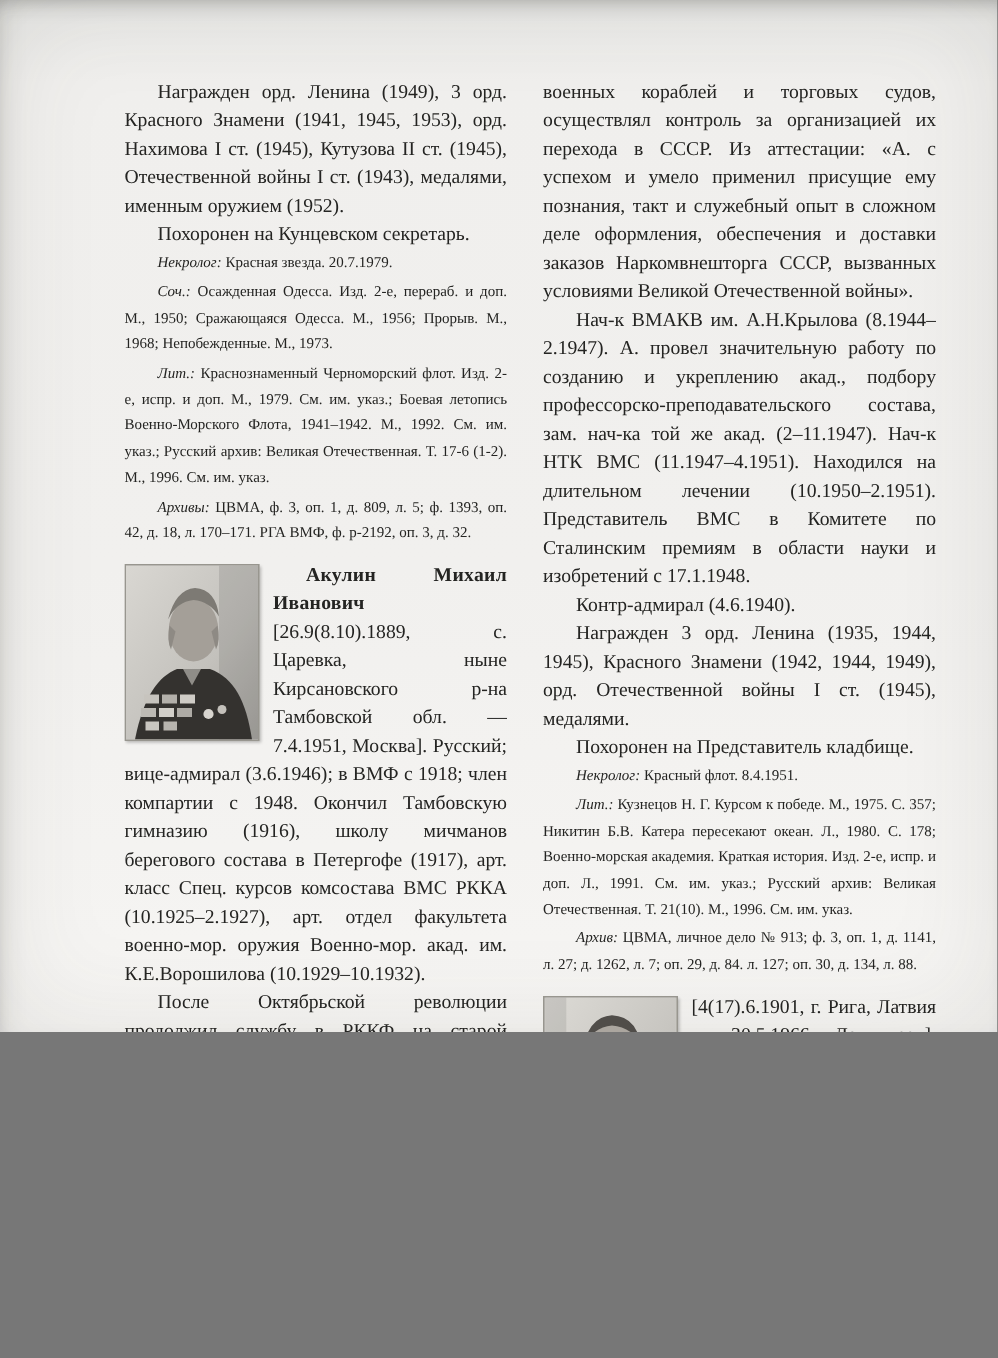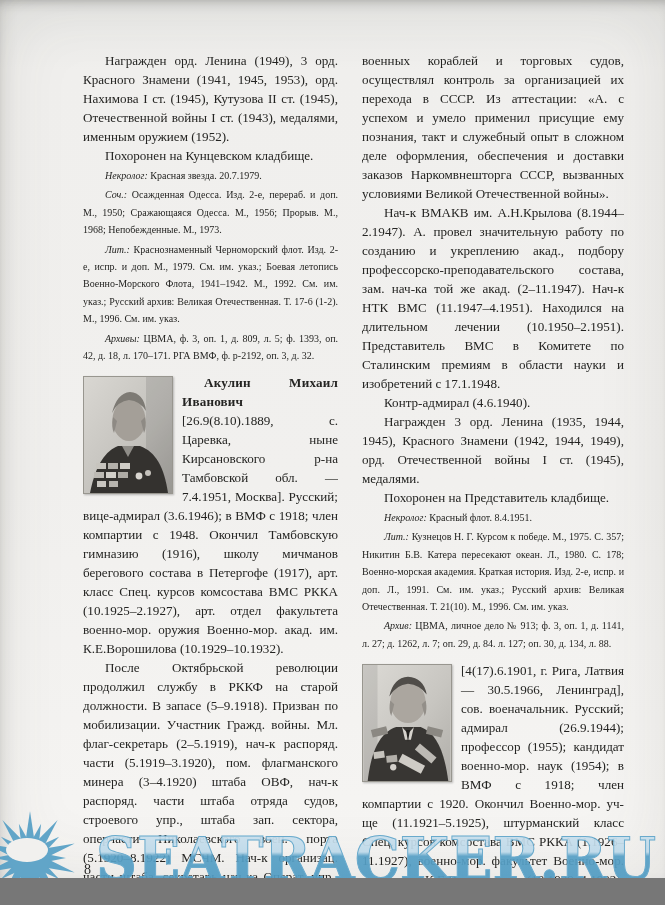--- a/index.html
+++ b/index.html
@@ -1,18 +1,18 @@
 <!DOCTYPE html>
 <html lang="ru"><head>
 <meta charset="utf-8">
 <style>
   html,body{margin:0;padding:0;background:#777;}
   .page{
     position:relative;
-    width:665px;height:878px;
+    width:665px;height:688px;
     background:linear-gradient(180deg,#e9e9e7 0%,#f0efed 8%,#f1f0ee 55%,#f6f5f3 100%);
     overflow:hidden;
     font-family:"Liberation Serif","DejaVu Serif",serif;
     color:#242422;
     box-shadow:inset 0 10px 14px -10px rgba(40,40,35,.35),
                inset 0 0 70px rgba(70,70,60,.10),
                inset 12px 0 20px -14px rgba(60,60,50,.20);
   }
   .col{
     position:absolute;top:51px;bottom:0;
@@ -47,21 +47,21 @@
     opacity:.93;
   }
 </style>
 </head>
 <body>
 
 <div class="page">
 
   <div class="col left">
     <p>Награжден орд. Ленина (1949), 3 орд. Красного Знамени (1941, 1945, 1953), орд. Нахимова I ст. (1945), Кутузова II ст. (1945), Отечественной войны I ст. (1943), медалями, именным оружием (1952).</p>
-    <p>Похоронен на Кунцевском кладбище.</p>
+    <p>Похоронен на Кунцевском секретарь.</p>
     <p class="bib"><span class="lead">Некролог:</span><span> Красная звезда. 20.7.1979.</span></p>
     <p class="bib"><span class="lead">Соч.:</span><span> Осажденная Одесса. Изд. 2-е, перераб. и доп. М., 1950; Сражающаяся Одесса. М., 1956; Прорыв. М., 1968; Непобежденные. М., 1973.</span></p>
     <p class="bib"><span class="lead">Лит.:</span><span> Краснознаменный Черноморский флот. Изд. 2-е, испр. и доп. М., 1979. См. им. указ.; Боевая летопись Военно-Морского Флота, 1941–1942. М., 1992. См. им. указ.; Русский архив: Великая Отечественная. Т. 17-6 (1-2). М., 1996. См. им. указ.</span></p>
     <p class="bib"><span class="lead">Архивы:</span><span> ЦВМА, ф. 3, оп. 1, д. 809, л. 5; ф. 1393, оп. 42, д. 18, л. 170–171. РГА ВМФ, ф. р-2192, оп. 3, д. 32.</span></p>
 
     <div class="entry">
       <svg class="photo" viewBox="0 0 88 116" role="img">
         <defs>
           <linearGradient id="bgA" x1="0" y1="0" x2="1" y2="1">
             <stop offset="0" stop-color="#d9d7d2"></stop>

